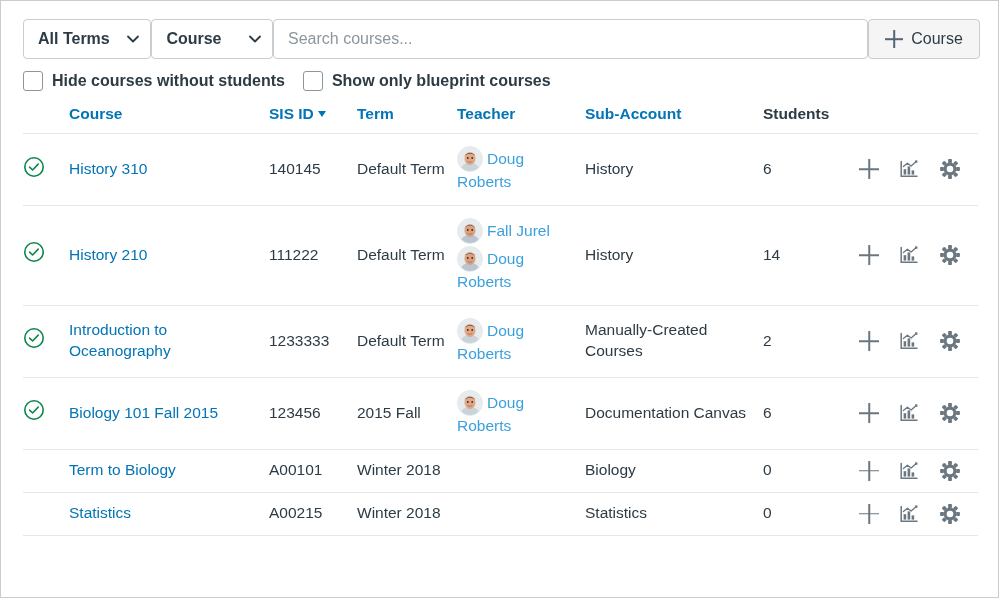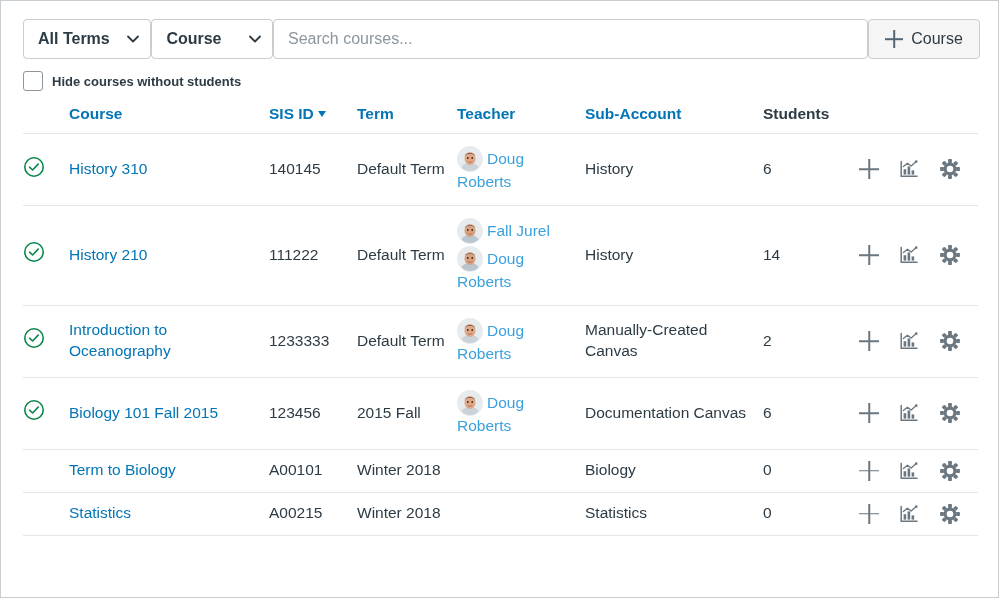--- a/index.html
+++ b/index.html
@@ -100,21 +100,21 @@
   }
   .checkitem { display: flex; align-items: center; gap: 9px; cursor: pointer; }
   .cbox {
     width: 20px; height: 20px;
     border: 1px solid #8b969e;
     border-radius: 3px;
     background: #fff;
     flex: 0 0 auto;
   }
   .checkitem .clabel {
-    font-size: 13px;
+    font-size: 16px;
     color: #2d3b45;
     font-weight: bold;
     white-space: nowrap;
   }
 
   
   .tablewrap { padding: 0 22px 0 22px; margin-top: 14px; }
   table.courses {
     width: 955px;
     border-collapse: collapse;
@@ -222,20 +222,24 @@
     <div class="add-course-btn">
       <span class="plus-glyph"></span>
       <span>Course</span>
     </div>
   </div>
 
   <div class="checkrow">
     <label class="checkitem">
       <span class="cbox"></span>
       <span class="clabel">Hide courses without students</span>
+    </label>
+    <label class="checkitem">
+      <span class="cbox"></span>
+      <span class="clabel">Show only blueprint courses</span>
     </label>
   </div>
 
   <div class="tablewrap">
     <table class="courses">
       <colgroup>
         <col class="c-status">
           <col class="c-course">
           <col class="c-sis">
           <col class="c-term">
@@ -380,21 +384,21 @@
               <div class="teacher-entry"><span class="avatar"><svg viewBox="0 0 26 26">
                     <rect width="26" height="26" fill="#e7ebee"></rect>
                     <ellipse cx="13" cy="25" rx="10" ry="8" fill="#c9d3da"></ellipse>
                     <ellipse cx="13" cy="12.5" rx="6" ry="7" fill="#e0a887"></ellipse>
                     <path d="M7 10.5 C7 5.5 19 5.5 19 10.5 C19 8.5 16.5 7.2 13 7.2 C9.5 7.2 7 8.5 7 10.5 Z" fill="#3a2b22"></path>
                     <ellipse cx="10.6" cy="12" rx="1" ry="1.1" fill="#3b2c24"></ellipse>
                     <ellipse cx="15.4" cy="12" rx="1" ry="1.1" fill="#3b2c24"></ellipse>
                     <path d="M10.8 16 Q13 17.6 15.2 16" fill="none" stroke="#a8705a" stroke-width="0.9" stroke-linecap="round"></path>
                   </svg></span><a class="link">Doug Roberts</a></div>
             </td>
-            <td>Manually-Created Canvas</td>
+            <td>Manually-Created Courses</td>
             <td>2</td>
             <td class="actions-cell">
               <div class="act-icons">
                 <span class="ico ico-plus"></span>
                 <span class="ico">
                   <svg viewBox="0 0 22 22" width="22" height="22">
                     <path d="M3.2 3.5 L3.2 18.2 L19 18.2" fill="none" stroke="#6b7780" stroke-width="1.5" stroke-linecap="round"></path>
                     <rect x="5.6" y="11.2" width="2.6" height="5.4" fill="#6b7780"></rect>
                     <rect x="9.6" y="8.4" width="2.6" height="8.2" fill="#6b7780"></rect>
                     <rect x="13.6" y="12.4" width="2.6" height="4.2" fill="#6b7780"></rect>

